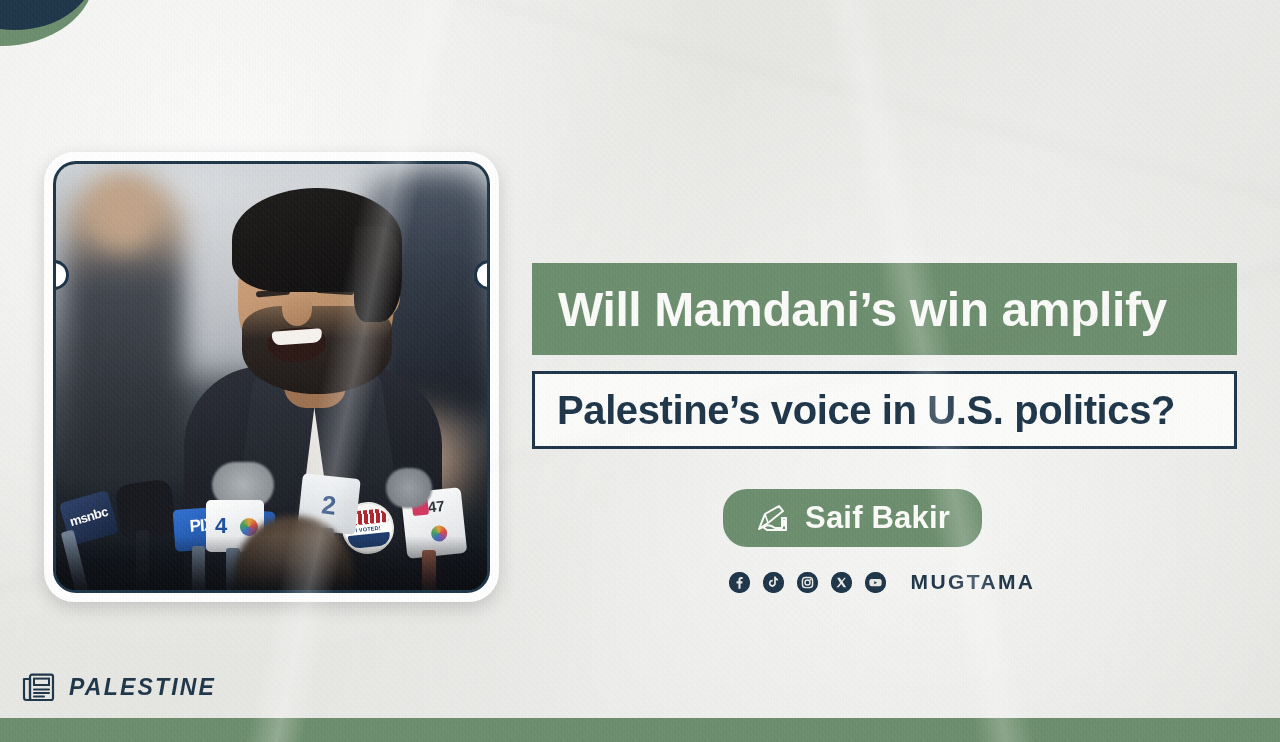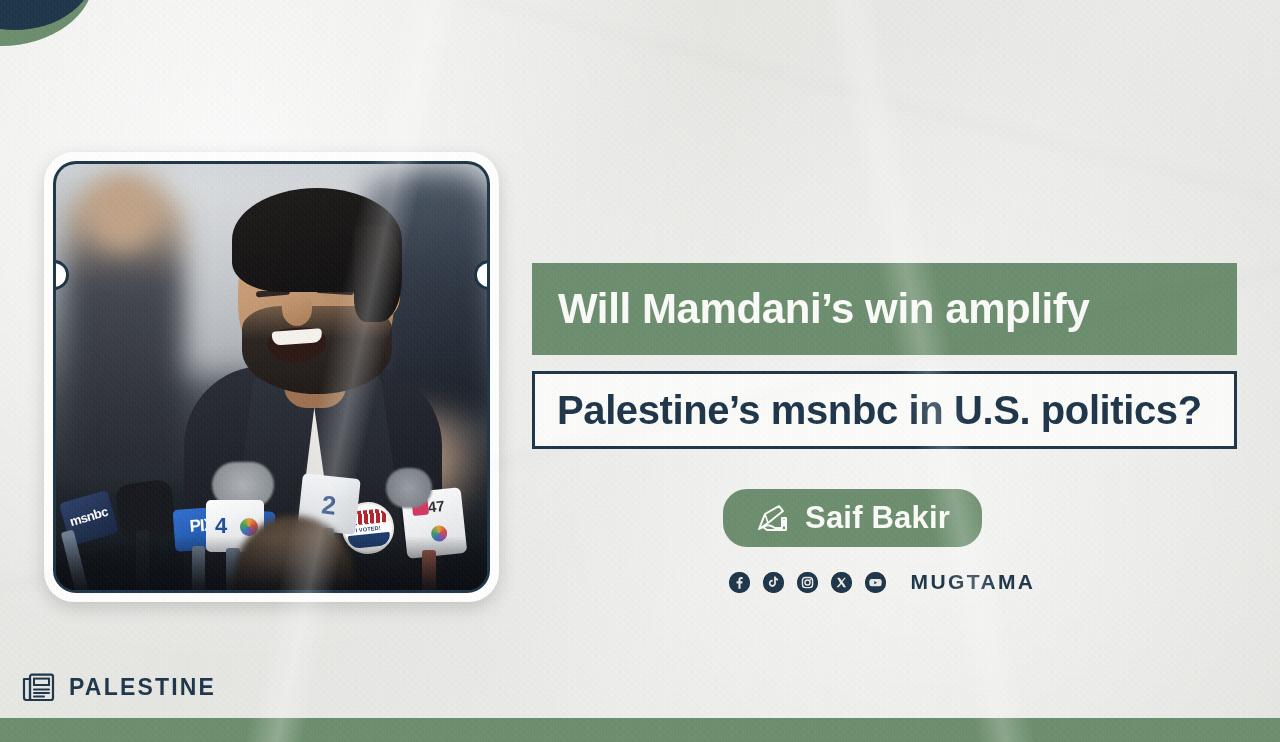--- a/index.html
+++ b/index.html
@@ -344,21 +344,21 @@
     width: 705px;
     height: 92px;
     background: #6c8e6d;
     display: flex;
     align-items: center;
     box-sizing: border-box;
     padding: 0 26px;
   }
   #headline-1-text {
     color: #fbfbf9;
-    font-size: 42px;
+    font-size: 48px;
     font-weight: bold;
     letter-spacing: -0.4px;
     font-family: "Liberation Sans", sans-serif;
     white-space: nowrap;
   }
 
   #headline-2 {
     position: absolute;
     left: 5px;
     top: 371px;
@@ -437,20 +437,21 @@
     display: flex;
     align-items: center;
     gap: 13px;
   }
   #section-label {
     color: #1d3448;
     font-size: 23px;
     font-weight: bold;
     letter-spacing: 2.2px;
     font-family: "Liberation Sans", sans-serif;
+    font-style: italic;
   }
 </style>
 </head>
 <body>
 
 <div id="poster">
 
   <div class="corner-arc" id="corner-green"></div>
   <div class="corner-arc" id="corner-navy"></div>
 
@@ -559,21 +560,21 @@
   <div id="right-col">
 
     <div id="brand">
     </div>
 
     <div id="headline-1">
       <span id="headline-1-text">Will Mamdani’s win amplify</span>
     </div>
 
     <div id="headline-2">
-      <span id="headline-2-text">Palestine’s msnbc in U.S. politics?</span>
+      <span id="headline-2-text">Palestine’s voice in U.S. politics?</span>
     </div>
 
     <div id="author-chip">
       <span style="display:flex;align-items:center;">
         <svg width="36" height="30" viewBox="0 0 36 30" fill="none" aria-hidden="true">
           <path d="M4 26 L10 11 L24 3 L28 8 L13 20 Z" stroke="#fbfbf9" stroke-width="2" stroke-linejoin="round" fill="none"></path>
           <path d="M10 11 L13 20" stroke="#fbfbf9" stroke-width="1.6"></path>
           <path d="M4 26 L11 23" stroke="#fbfbf9" stroke-width="1.6"></path>
           <path d="M8 24 C12 21, 16 22, 20 25 L27 25 L27 15 L31 15 L31 27 L12 27 Z" stroke="#fbfbf9" stroke-width="2" stroke-linejoin="round" fill="none"></path>
           <rect x="27.5" y="16.5" width="3" height="7" fill="#fbfbf9"></rect>

